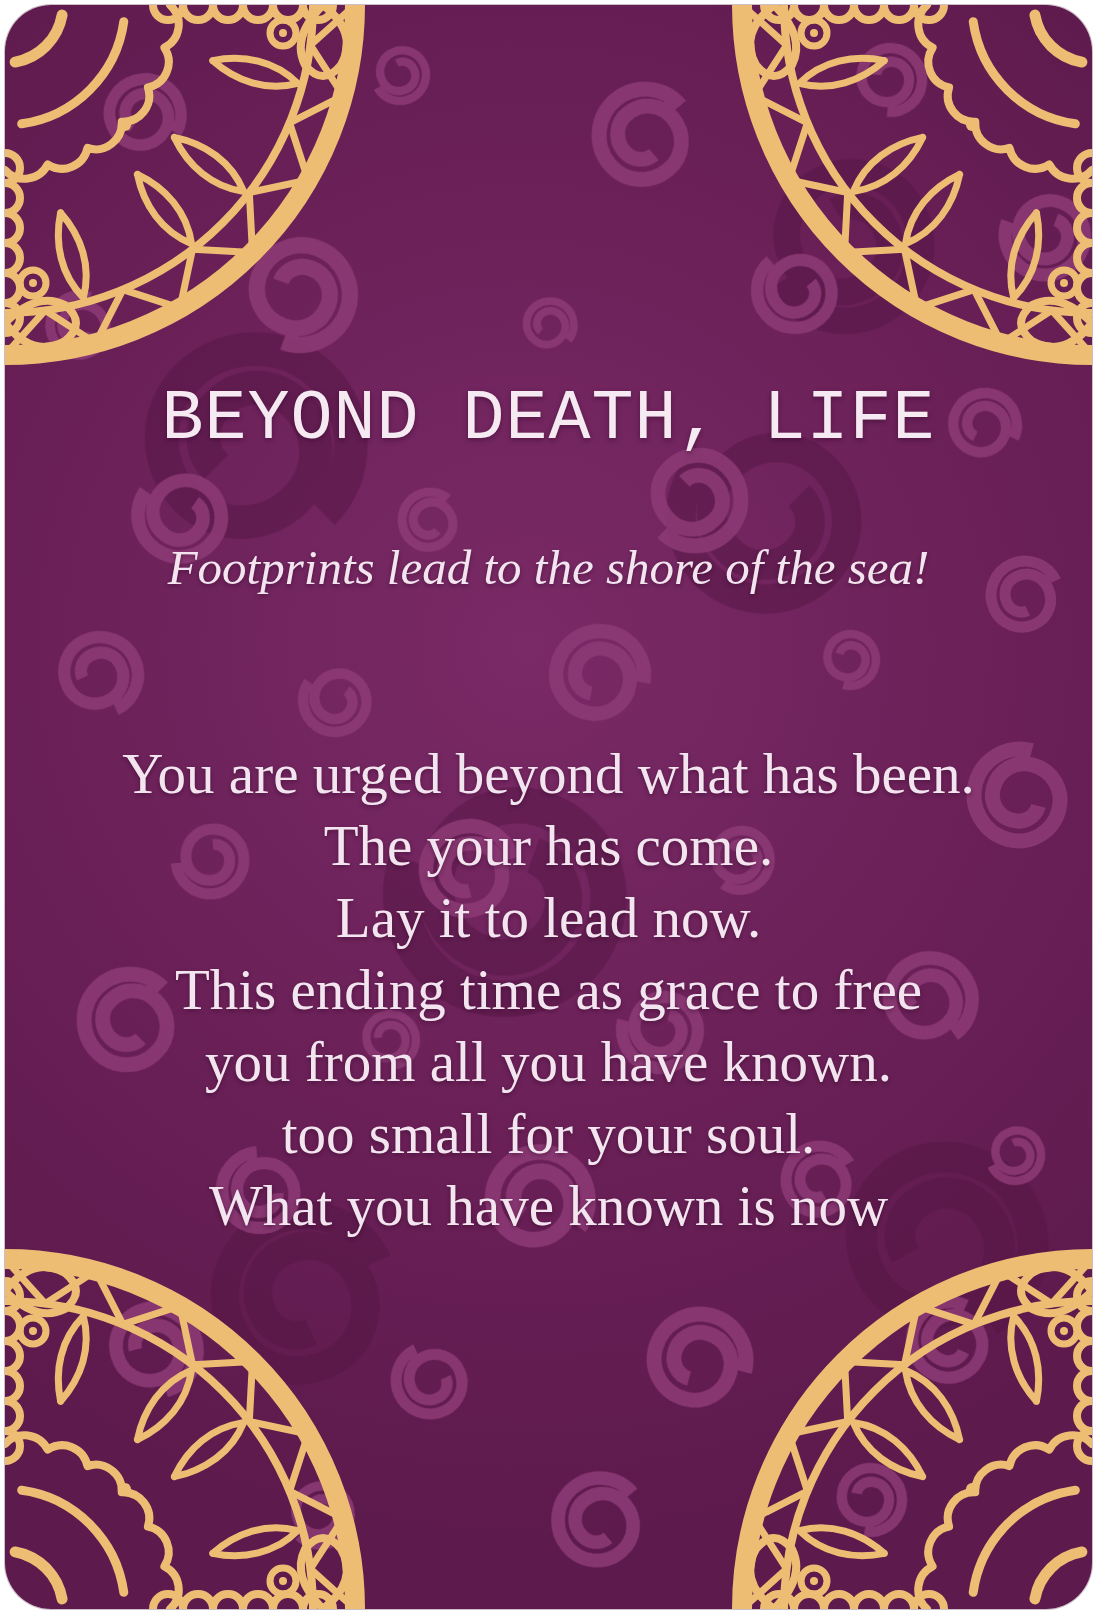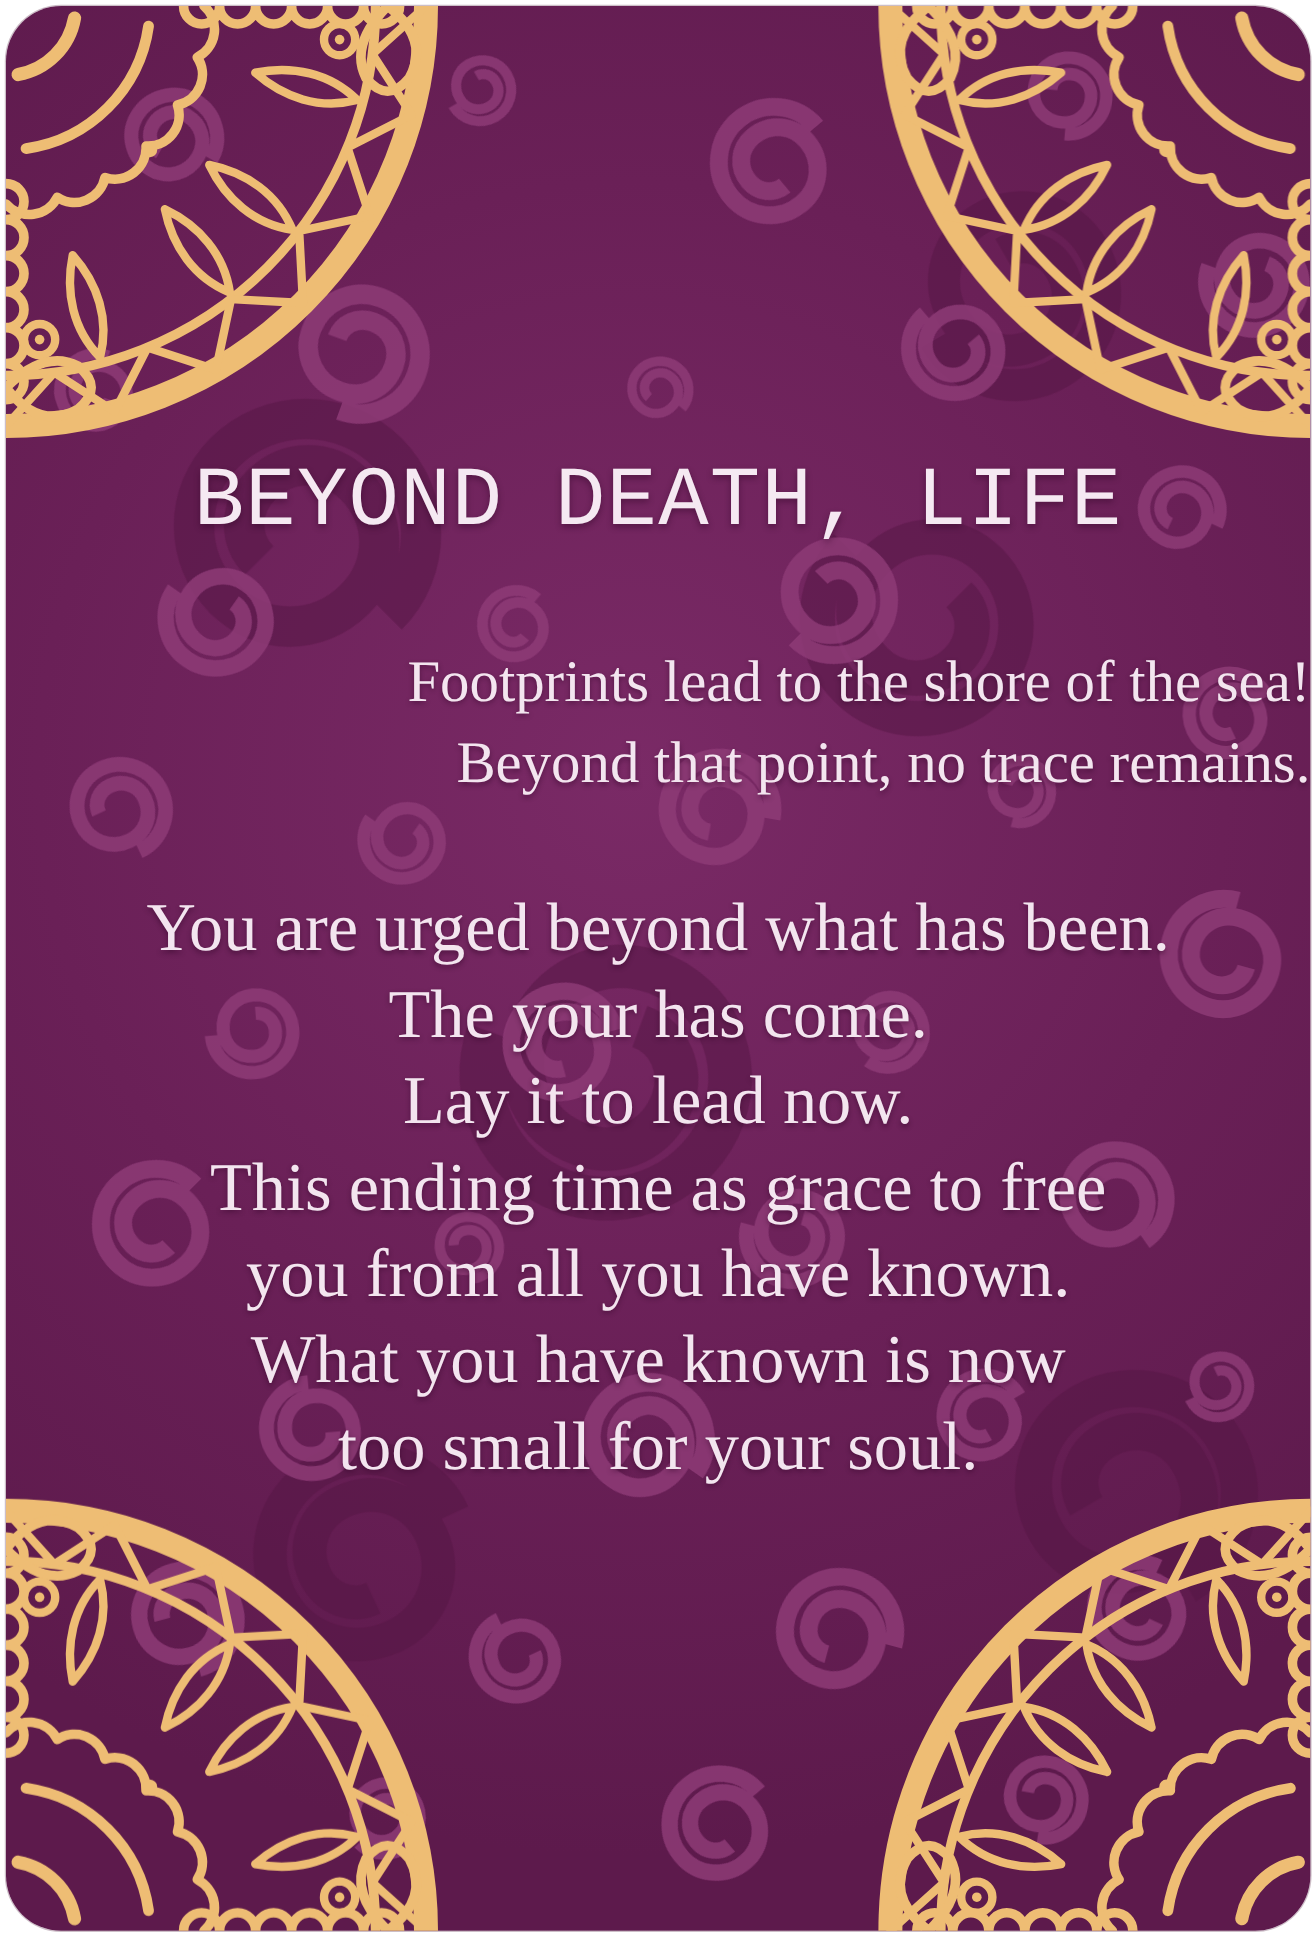--- a/index.html
+++ b/index.html
@@ -21,22 +21,22 @@
   .card-title{
     position:absolute;top:378px;left:0;width:100%;
     text-align:center;margin:0;
     font-size:70px;font-weight:400;letter-spacing:1px;line-height:74px;
     color:#f5e9f2;
     text-shadow:0 2px 5px rgba(45,5,35,.45);
     font-family:Liberation Mono, monospace;
   }
   .card-quote{
     position:absolute;top:529px;left:0;width:100%;
-    text-align:right;
-    font-size:49px;line-height:68px;
+    text-align:center;
+    font-style:italic;font-size:49px;line-height:68px;
     color:#f3e5ef;
     text-shadow:0 2px 4px rgba(45,5,35,.45);
   }
   .card-message{
     position:absolute;top:733px;left:0;width:100%;
     text-align:center;
     font-size:57px;line-height:72px;
     color:#f3e5ef;
     text-shadow:0 2px 4px rgba(45,5,35,.45);
   }
@@ -132,28 +132,27 @@
         <use href="#corner" transform="translate(0 1604) scale(1 -1)"></use>
         <use href="#corner" transform="translate(1087 1604) scale(-1 -1)"></use>
       </g>
     </svg>
 
     <div class="text-layer">
       <h1 class="card-title">BEYOND DEATH, LIFE</h1>
 
       <div class="card-quote">
         <p>Footprints lead to the shore of the sea!</p>
-        <p>Beyond that point, no trace remains.</p>
       </div>
 
       <div class="card-message">
         <p>You are urged beyond what has been.</p>
         <p>The your has come.</p>
         <p>Lay it to lead now.</p>
         <p>This ending time as grace to free</p>
         <p>you from all you have known.</p>
+        <p>too small for your soul.</p>
         <p>What you have known is now</p>
-        <p>too small for your soul.</p>
       </div>
     </div>
 
   </div>
 </div>
 
 </body></html>

